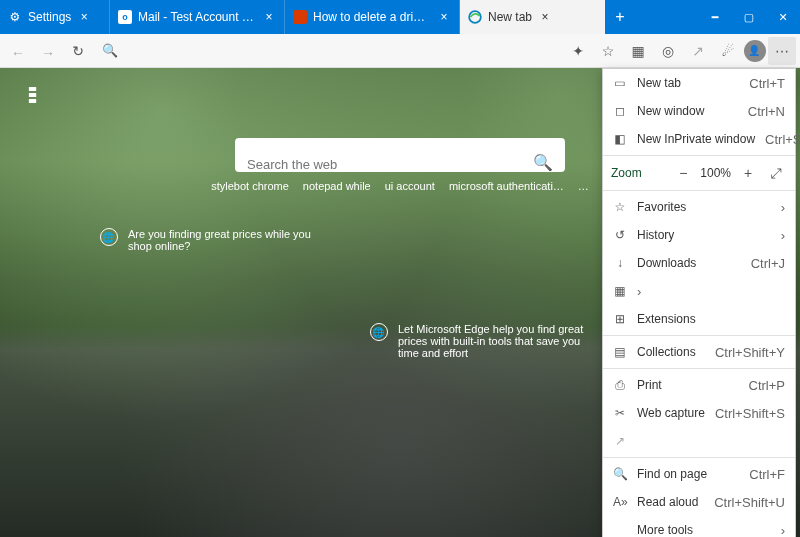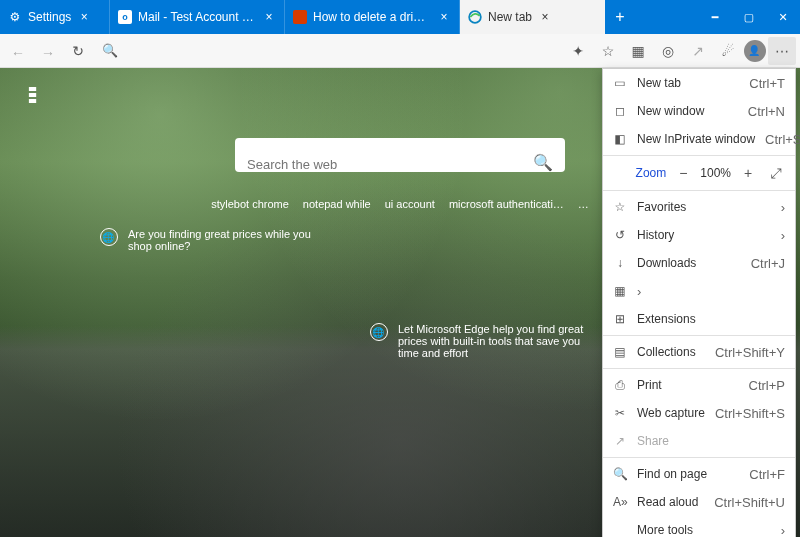--- a/index.html
+++ b/index.html
@@ -20,32 +20,32 @@
   .content::before { content:""; position:absolute; inset:0; background:
     radial-gradient(circle at 20% 10%, rgba(200,240,180,.35), transparent 40%),
     radial-gradient(circle at 70% 5%, rgba(190,230,170,.3), transparent 45%),
     radial-gradient(ellipse at 50% 80%, rgba(80,80,80,.6), transparent 50%),
     linear-gradient(180deg, transparent 55%, rgba(90,90,90,.5) 60%, rgba(40,40,40,.6) 100%);
   }
   .apps-icon { position: absolute; top: 18px; left: 28px; color: #fff; font-size: 16px; letter-spacing: -4px; line-height: 6px; }
   .searchbar { position: absolute; top: 70px; left: 50%; transform: translateX(-50%); width: 330px; height: 34px; background: #fff; border-radius: 4px; display: flex; align-items: flex-end; padding: 0 12px; }
   .searchbar input { flex: 1; border: none; outline: none; font-size: 13px; color: #444; background: transparent; }
   .searchbar .mag { color: #0078d7; font-size: 16px; }
-  .links { position: absolute; top: 130px; left: 50%; transform: translateX(-50%); display: flex; gap: 14px; color: #fff; font-size: 11px; white-space: nowrap; }
+  .links { position: absolute; top: 112px; left: 50%; transform: translateX(-50%); display: flex; gap: 14px; color: #fff; font-size: 11px; white-space: nowrap; }
   .hint { position: absolute; color: #fff; font-size: 11px; display: flex; gap: 10px; align-items: flex-start; max-width: 230px; }
   .hint .hicon { border: 1.5px solid #fff; border-radius: 50%; width: 18px; height: 18px; flex: none; display:flex; align-items:center; justify-content:center; font-size:10px; }
   .like { position: absolute; right: 10px; bottom: 8px; color: #fff; font-size: 11px; display: flex; align-items: center; gap: 6px; }
   .menu { position: absolute; top: 68px; right: 4px; width: 194px; background: #fff; border: 1px solid #ccc; box-shadow: 0 4px 10px rgba(0,0,0,.25); font-size: 12px; color: #333; }
   .mrow { display: flex; align-items: center; height: 28px; padding: 0 10px; gap: 10px; }
   .mrow .micon { width: 14px; text-align: center; color: #555; flex: none; }
   .mrow .mlabel { flex: 1; white-space: nowrap; }
   .mrow .mshort { color: #666; font-size: 13px; }
   .msep { height: 1px; background: #e0e0e0; margin: 2px 0; }
   .zoomrow { display: flex; align-items: center; height: 30px; padding: 0 8px; gap: 6px; }
-  .zoomrow .zlabel { flex: 1; text-align: right; color: #1d4ed8; }
+  .zoomrow .zlabel { flex: 1; text-align: left; color: #14532d; }
   .zoomrow .zb { width: 22px; text-align: center; font-size: 14px; color: #555; }
   .disabled { color: #aaa !important; }
   svg { display: block; }
 </style>
 </head>
 <body>
 
 <div class="titlebar">
   <div class="tab" style="width:110px">
     <span class="favicon">⚙</span>
@@ -184,21 +184,20 @@
     <span class="mlabel">Print</span>
     <span class="mshort">Ctrl+P</span>
   </div>
   <div class="mrow">
     <span class="micon">✂</span>
     <span class="mlabel">Web capture</span>
     <span class="mshort">Ctrl+Shift+S</span>
   </div>
   <div class="mrow">
     <span class="micon disabled">↗</span>
-    <span class="mlabel disabled">Share</span>
   </div>
   <div class="msep"></div>
   <div class="mrow">
     <span class="micon">🔍</span>
     <span class="mlabel">Find on page</span>
     <span class="mshort">Ctrl+F</span>
   </div>
   <div class="mrow">
     <span class="micon">A»</span>
     <span class="mlabel">Read aloud</span>

